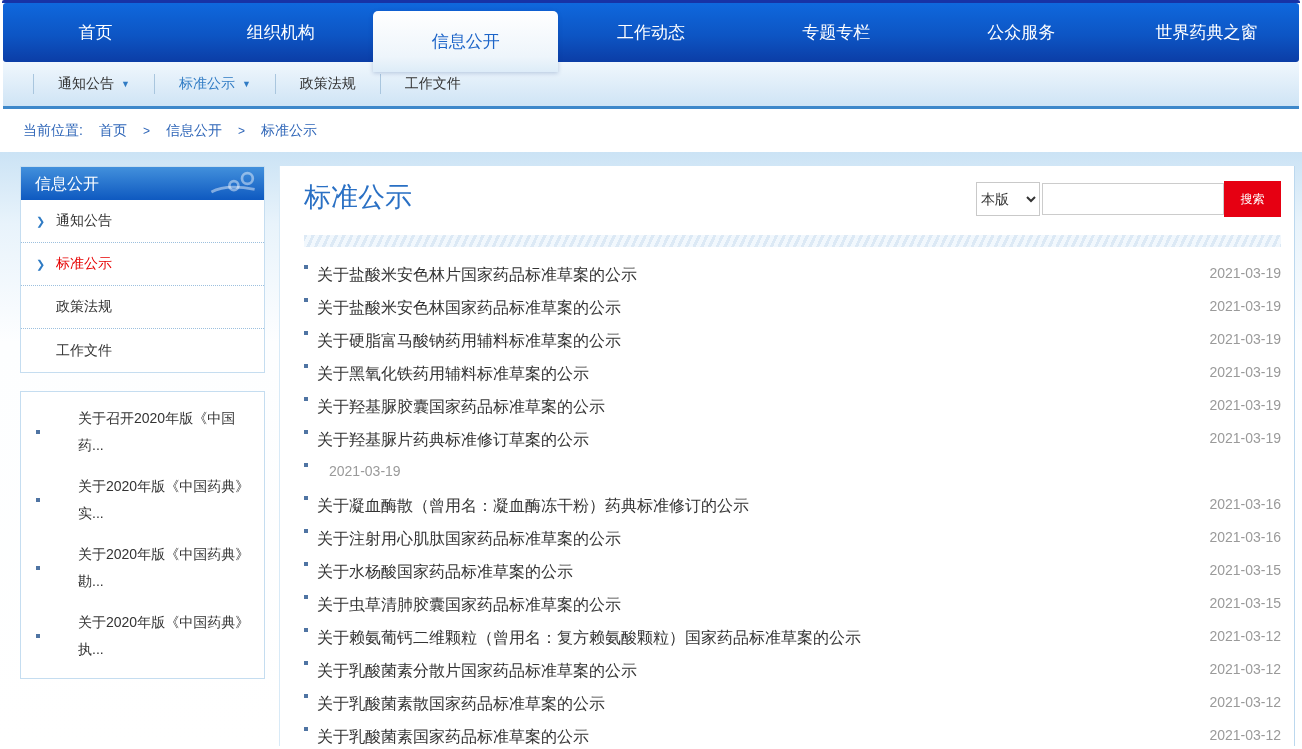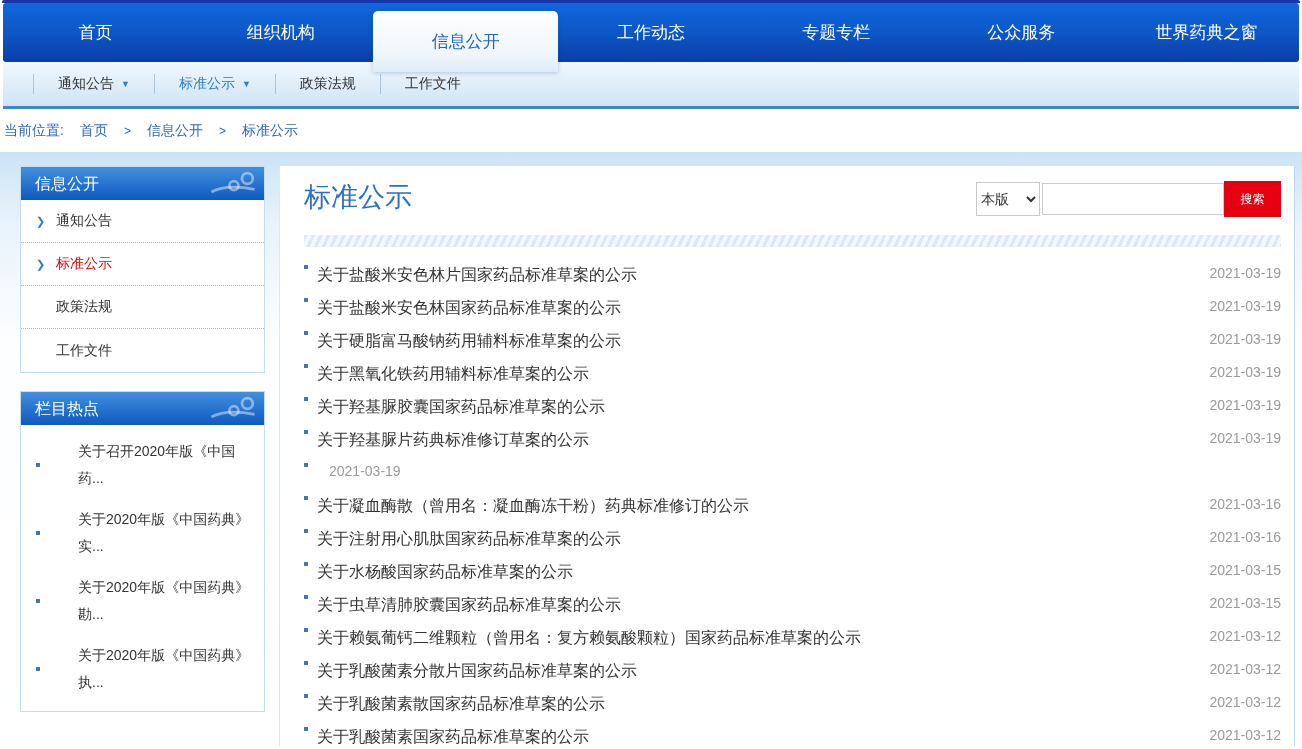--- a/index.html
+++ b/index.html
@@ -24,21 +24,21 @@
   .subnav { margin:0 3px; height:47px; display:flex; align-items:center; padding-left:30px;
     background:linear-gradient(180deg,#f0f7fd 0%,#cfe4f5 100%);
     border-bottom:3px solid #3e88ca; position:relative; z-index:1; }
   .subnav-item { display:flex; align-items:center; gap:7px; padding:0 24px; height:20px;
     font-size:14px; color:#333; cursor:pointer; border-left:1px solid #a9c6de; }
   .subnav-item .caret { font-size:9px; color:#2f7bc4; }
   .subnav-item.active { color:#2f7bc4; }
 
   
   .breadcrumb { height:43px; display:flex; align-items:center; gap:16px;
-    padding-left:4px; font-size:14px; color:#2f66b8; background:#fff; }
+    padding-left:23px; font-size:14px; color:#2f66b8; background:#fff; }
   .breadcrumb .crumb { cursor:pointer; }
   .breadcrumb .sep { font-size:12px; }
 
   
   .content { display:flex; height:594px; padding:14px 7px 0 20px;
     background:linear-gradient(180deg,#cbe3f5 0%,#e8f3fb 12%,#fdfeff 32%,#ffffff 100%); }
 
   
   .sidebar { width:245px; flex:none; margin-right:14px; }
   .side-box { background:#fff; border:1px solid #c5ddf0; margin-bottom:18px; }
@@ -150,30 +150,20 @@
         <span class="arrow"></span>
         <span>政策法规</span>
       </div>
       <div class="side-item">
         <span class="arrow"></span>
         <span>工作文件</span>
       </div>
     </div>
 
     <div class="side-box">
-      <div class="side-box-header">
-        <span>栏目热点</span>
-        <svg width="54" height="26" viewBox="0 0 60 28">
-          <g fill="none" stroke="rgba(255,255,255,.45)" stroke-width="3">
-            <circle cx="46" cy="9" r="6"></circle>
-              <circle cx="31" cy="17" r="5"></circle>
-            <path d="M6 24 q16 -9 48 -3"></path>
-          </g>
-        </svg>
-      </div>
       <div class="hot-list">
         <div class="hot-item">
           <span class="bullet"></span>
           <span class="txt">关于召开2020年版《中国药...</span>
         </div>
         <div class="hot-item">
           <span class="bullet"></span>
           <span class="txt">关于2020年版《中国药典》
 实...</span>
         </div>

